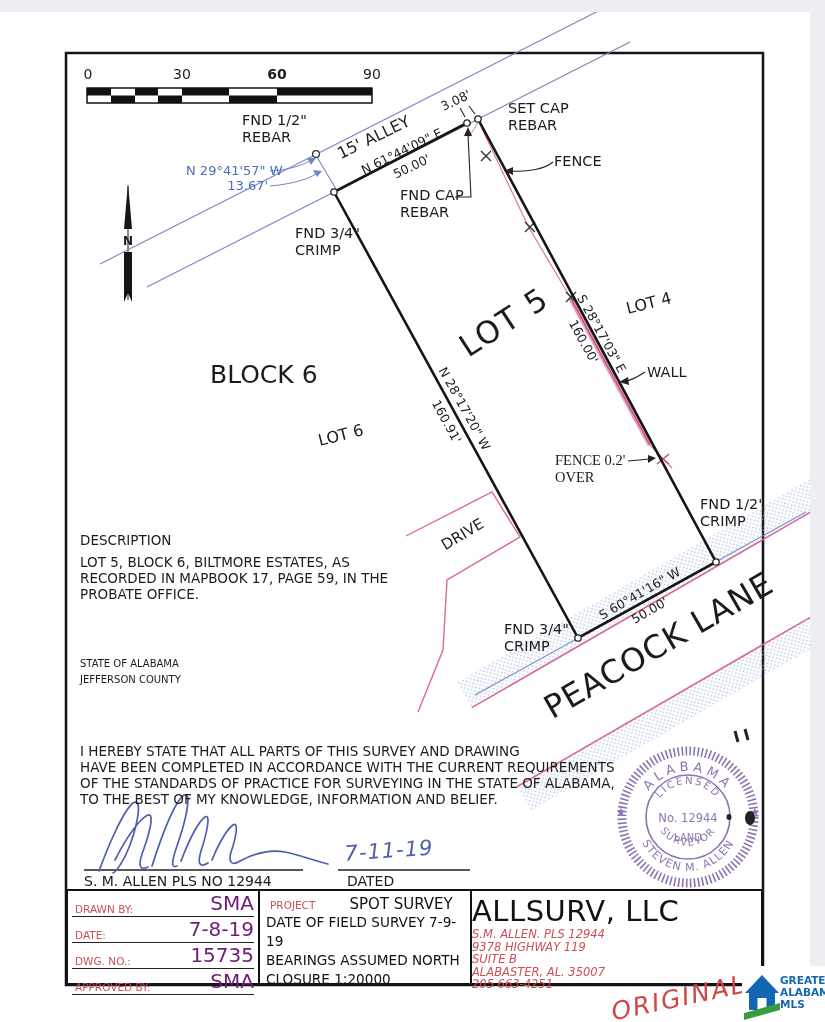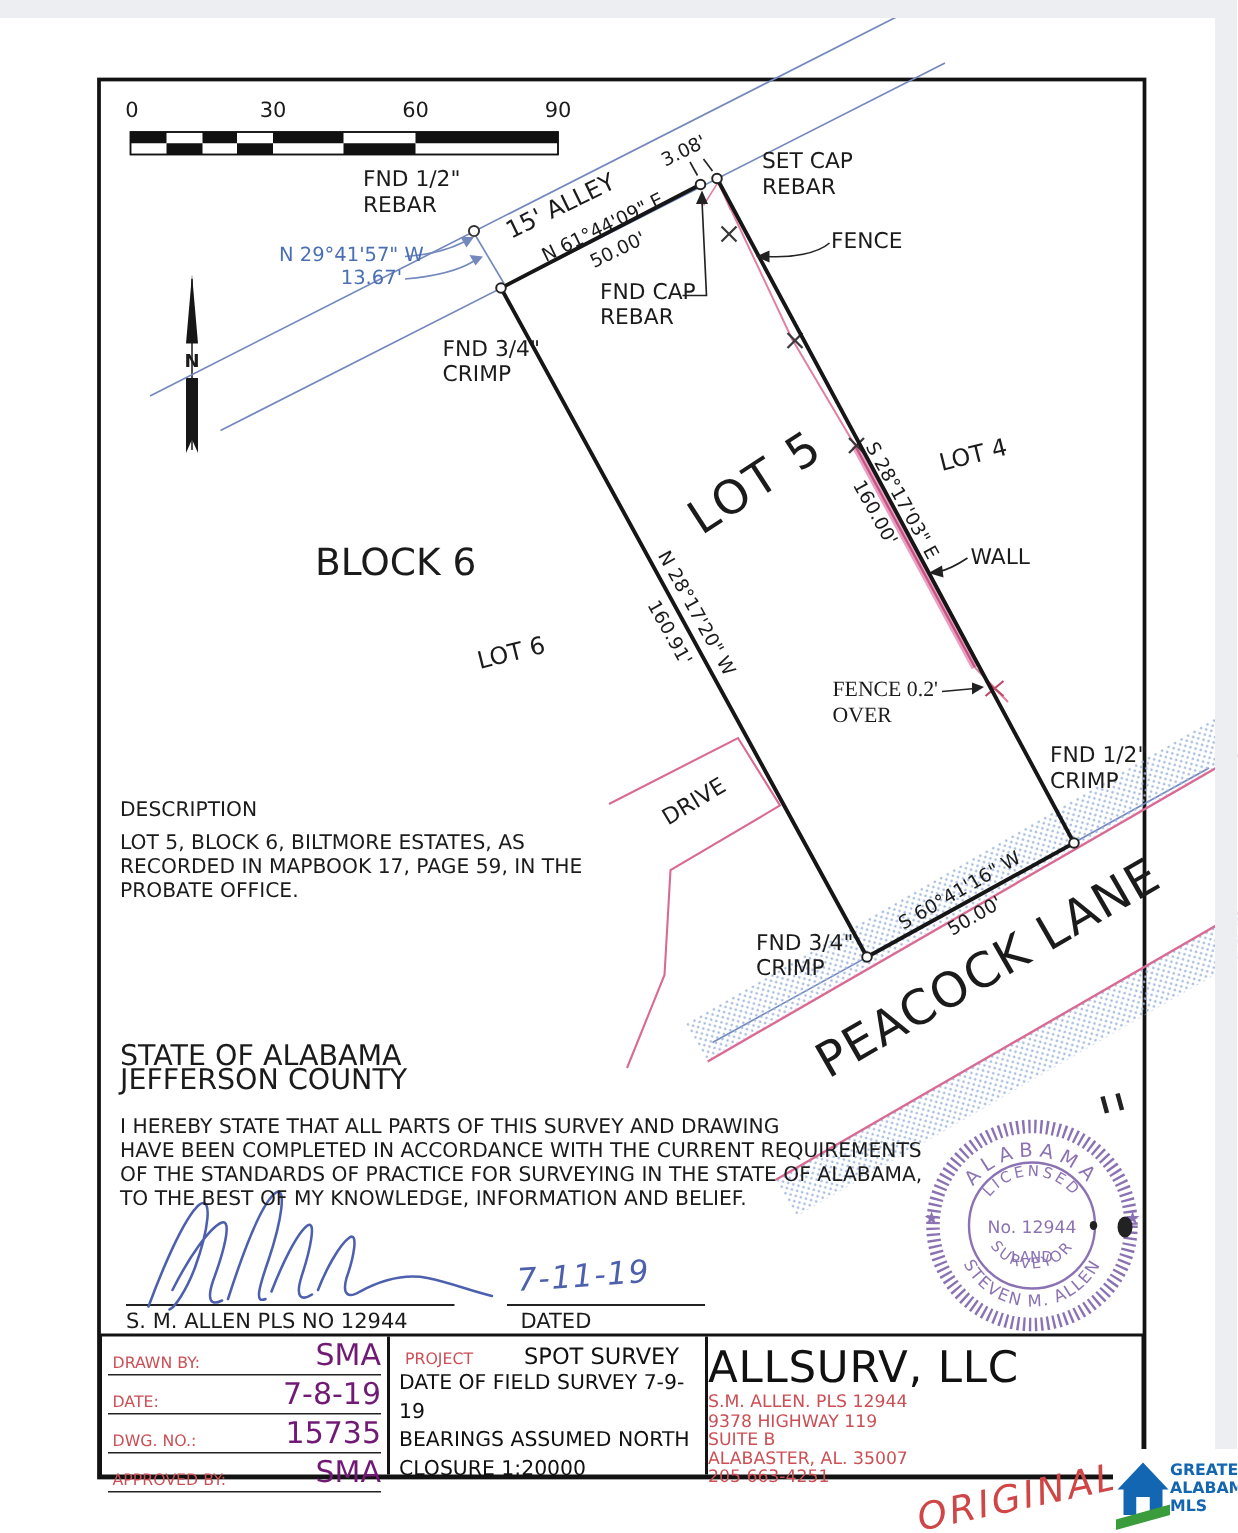--- a/index.html
+++ b/index.html
@@ -18,21 +18,21 @@
         border-bottom:1.4px solid #222;padding-bottom:1px;}
   .trow .rl{font-size:10.5px;color:#cb4f55;padding-left:3px;}
   .trow .rv{font-size:20px;color:#701a75;}
   .tcell2{width:212px;border-right:2.2px solid #131313;padding:4px 2px 0 6px;box-sizing:border-box;}
   .proj{display:flex;align-items:baseline;gap:34px;}
   .proj .rl{font-size:10.5px;color:#cb4f55;padding-left:4px;}
   .proj .rv{font-size:15px;color:#111;}
   .note{font-size:13.6px;color:#111;line-height:19px;}
   .tcell3{flex:1;}
   .firmname{font-size:29px;color:#111;margin-top:3px;letter-spacing:0.5px;}
-  .firmline{font-size:11.5px;line-height:12.6px;color:#cb4f55;}
+  .firmline{font-size:11.5px;line-height:12.6px;color:#cb4f55;font-style:italic;}
   .wm{position:absolute;left:610px;top:980px;width:170px;color:#d04545;font-style:italic;
       font-size:25px;letter-spacing:2px;transform:rotate(-12deg);}
   .mlsbox{position:absolute;left:742px;top:966px;width:83px;height:56px;background:#fff;}
   .mlstxt{position:absolute;left:38px;top:8px;color:#1366b2;font-weight:bold;font-size:10.5px;line-height:12px;}
 </style>
 </head>
 <body>
 <div id="stage">
 
 <svg width="825" height="1022" viewBox="0 0 825 1022" style="position:absolute;left:0;top:0;">
@@ -172,21 +172,21 @@
     <ellipse cx="750" cy="818" rx="5" ry="7" fill="#222" stroke="none"></ellipse>
     <ellipse cx="729" cy="817" rx="2.5" ry="3" fill="#222" stroke="none"></ellipse>
   </g>
 </svg>
 
 <div class="strip" style="left:0;top:0;width:825px;height:12px;"></div>
 <div class="strip" style="left:810px;top:12px;width:15px;height:954px;"></div>
 
 <div class="lbl ctr" style="left:88px;top:74px;font-size:14px;">0</div>
 <div class="lbl ctr" style="left:182px;top:74px;font-size:14px;">30</div>
-<div class="lbl ctr" style="left:277px;top:74px;font-size:14px;">60</div>
+<div class="lbl ctr" style="left:277px;top:74px;font-size:14px;font-weight:bold;">60</div>
 <div class="lbl ctr" style="left:372px;top:74px;font-size:14px;">90</div>
 <div class="lbl ctr" style="left:128px;top:241px;font-size:12px;font-weight:bold;">N</div>
 
 <div class="lbl" style="left:242px;top:112px;font-size:14.5px;">
   <div>FND 1/2"</div>
   <div>REBAR</div>
 </div>
 <div class="lbl" style="left:508px;top:100px;font-size:14.5px;">
   <div>SET CAP</div>
   <div>REBAR</div>
@@ -237,21 +237,21 @@
   <div>OVER</div>
 </div>
 
 <div class="lbl" style="left:80px;top:533px;font-size:13.5px;">DESCRIPTION</div>
 <div class="lbl" style="left:80px;top:554px;font-size:13.5px;line-height:16px;">
   <div>LOT 5, BLOCK 6, BILTMORE ESTATES, AS</div>
   <div>RECORDED IN MAPBOOK 17, PAGE 59, IN THE</div>
   <div>PROBATE OFFICE.</div>
 </div>
 
-<div class="lbl" style="left:80px;top:696px;font-size:19px;line-height:16px;">
+<div class="lbl" style="left:80px;top:656px;font-size:10px;line-height:16px;">
   <div>STATE OF ALABAMA</div>
   <div>JEFFERSON COUNTY</div>
 </div>
 <div class="lbl" style="left:80px;top:743px;font-size:13.5px;line-height:16px;">
   <div>I HEREBY STATE THAT ALL PARTS OF THIS SURVEY AND DRAWING</div>
   <div>HAVE BEEN COMPLETED IN ACCORDANCE WITH THE CURRENT REQUIREMENTS</div>
   <div>OF THE STANDARDS OF PRACTICE FOR SURVEYING IN THE STATE OF ALABAMA,</div>
   <div>TO THE BEST OF MY KNOWLEDGE, INFORMATION AND BELIEF.</div>
 </div>
 

